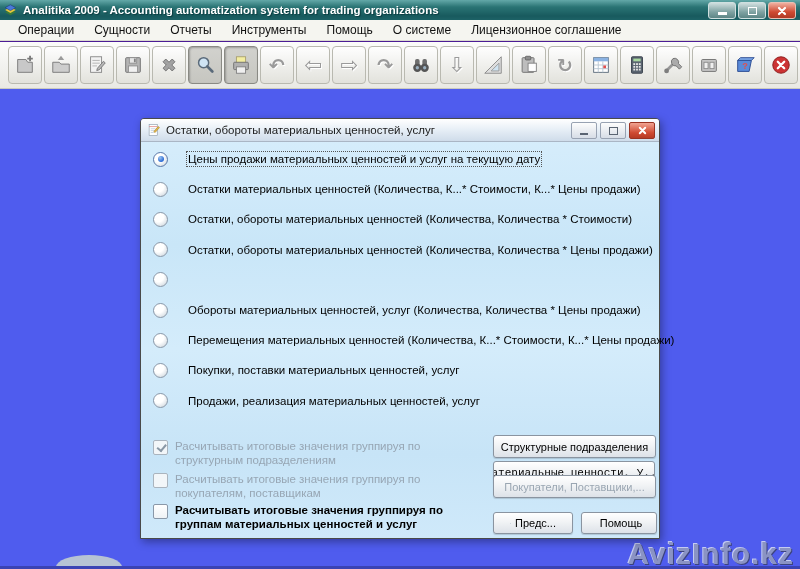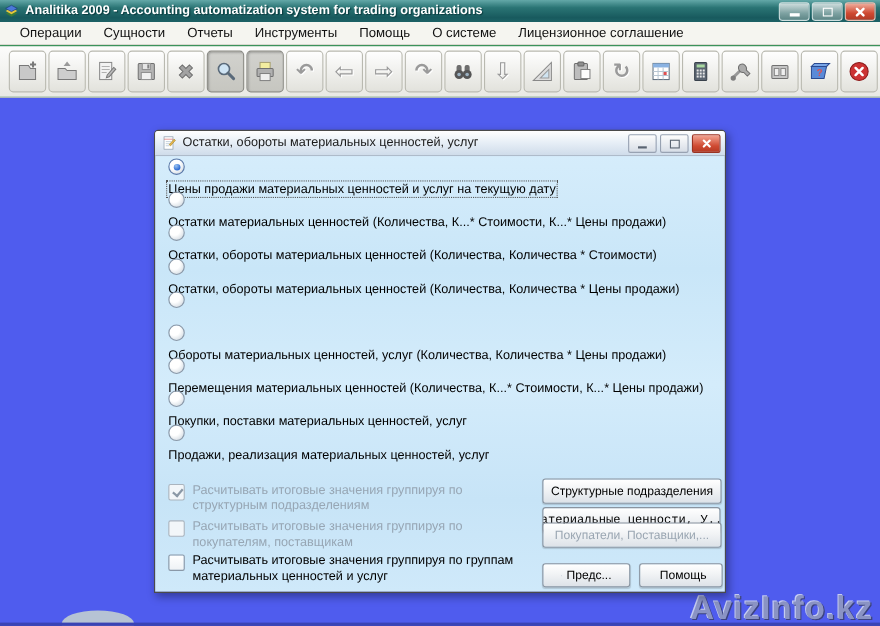--- a/index.html
+++ b/index.html
@@ -1,17 +1,17 @@
 <!DOCTYPE html>
 <html><head>
 <meta charset="utf-8">
 <style>
   html,body{margin:0;padding:0;background:#222;}
   .screen{position:relative;width:800px;height:569px;overflow:hidden;
-    font-family:"Liberation Sans","DejaVu Sans",sans-serif;background:#15803d;}
+    font-family:"Liberation Sans","DejaVu Sans",sans-serif;background:#4c1d95;}
   
   .titlebar{position:absolute;left:0;top:0;width:800px;height:20px;
     background:linear-gradient(#63a8a8,#2a7474 35%,#185a5e 80%,#1d6266);
     display:flex;align-items:center;color:#fff;}
   .titlebar .appicon{margin:0 5px 0 4px;display:flex;}
   .titlebar .ttl{font-size:11.5px;font-weight:bold;text-shadow:1px 1px 1px #0a3a3e;white-space:nowrap;}
   .winbtns{position:absolute;right:4px;top:2px;display:flex;gap:2px;}
   .wbtn{width:26px;height:15px;border-radius:3px;border:1px solid #cfe0e0;
     background:linear-gradient(#cfdede,#7ea2a2 60%,#5d8686);display:flex;align-items:center;justify-content:center;}
   .wbtn.close{background:linear-gradient(#f0b0a0,#cf4a32 60%,#b03a26);border-color:#e8c0b4;}
@@ -53,21 +53,21 @@
   .dtitle .dttl{font-size:11.5px;color:#1a1a1a;white-space:nowrap;}
   .dbtns{position:absolute;right:4px;top:3px;display:flex;gap:3px;}
   .dbtn{width:24px;height:15px;border-radius:2px;border:1px solid #98a2b2;
     background:linear-gradient(#fdfdfd,#d7dde6);display:flex;align-items:center;justify-content:center;}
   .dbtn.close{background:linear-gradient(#f2a492,#cf4a32 65%,#b63a24);border-color:#9a3222;}
   .dbtn .minbar{width:8px;height:2px;background:#5a6472;margin-top:6px;}
   .dbtn .restsq{width:7px;height:6px;border:1.5px solid #5a6472;}
   .dbody{position:absolute;left:0;top:22px;right:0;bottom:0;}
   
   .opts{position:absolute;left:12px;top:3px;}
-  .opt{height:30.2px;display:flex;align-items:flex-start;gap:7px;flex-direction:column;}
+  .opt{height:30.2px;display:flex;align-items:center;gap:20px;}
   .radio{width:13px;height:13px;border-radius:50%;border:1px solid #8a98a8;flex:none;
     background:radial-gradient(circle at 35% 30%,#ffffff 40%,#dde3e8 75%,#c8d0d8);position:relative;}
   .opt.on .radio{border-color:#5a78a8;}
   .opt.on .radio::after{content:"";position:absolute;left:3.5px;top:3.5px;width:6px;height:6px;
     border-radius:50%;background:radial-gradient(circle at 35% 30%,#9cc4f0,#2a6ad4 70%);}
   .opt .lbl{font-size:11.5px;color:#000;white-space:nowrap;}
   .opt.on .lbl{outline:1px dotted #555;outline-offset:1px;}
   
   .chk{position:absolute;left:12px;display:flex;gap:7px;width:338px;}
   .cbox{width:13px;height:13px;flex:none;margin-top:1px;border:1px solid #8a98a8;border-radius:2px;
@@ -336,21 +336,21 @@
       </div>
 
       <div class="chk checked disabled" style="top: 298px; position: absolute;">
         <span class="cbox"></span>
         <span class="lbl">Расчитывать итоговые значения группируя по структурным подразделениям</span>
       </div>
       <div class="chk disabled" style="top: 331px; position: absolute;">
         <span class="cbox"></span>
         <span class="lbl">Расчитывать итоговые значения группируя по покупателям, поставщикам</span>
       </div>
-      <div class="chk" style="top: 362px; position: absolute;">
+      <div class="chk" style="top: 362px; position: absolute; font-weight: bold;">
         <span class="cbox"></span>
         <span class="lbl">Расчитывать итоговые значения группируя по группам материальных ценностей и услуг</span>
       </div>
 
       <div class="dlgbtn" style="left:352px;top:294px;width:163px;">Структурные подразделения</div>
       <div class="dlgbtn" style="left:352px;top:320px;width:162px;font-family:Liberation Mono, monospace;">Материальные ценности, У...</div>
       <div class="dlgbtn disabled" style="left:352px;top:334px;width:163px;">Покупатели, Поставщики,...</div>
       <div class="dlgbtn" style="left:352px;top:371px;width:80px;height:22px;">
         <svg width="15" height="15" viewBox="0 0 24 24">
           <circle cx="10" cy="10" r="5.5" fill="#cfe2f2" stroke="#55667a" stroke-width="1.8"></circle>

